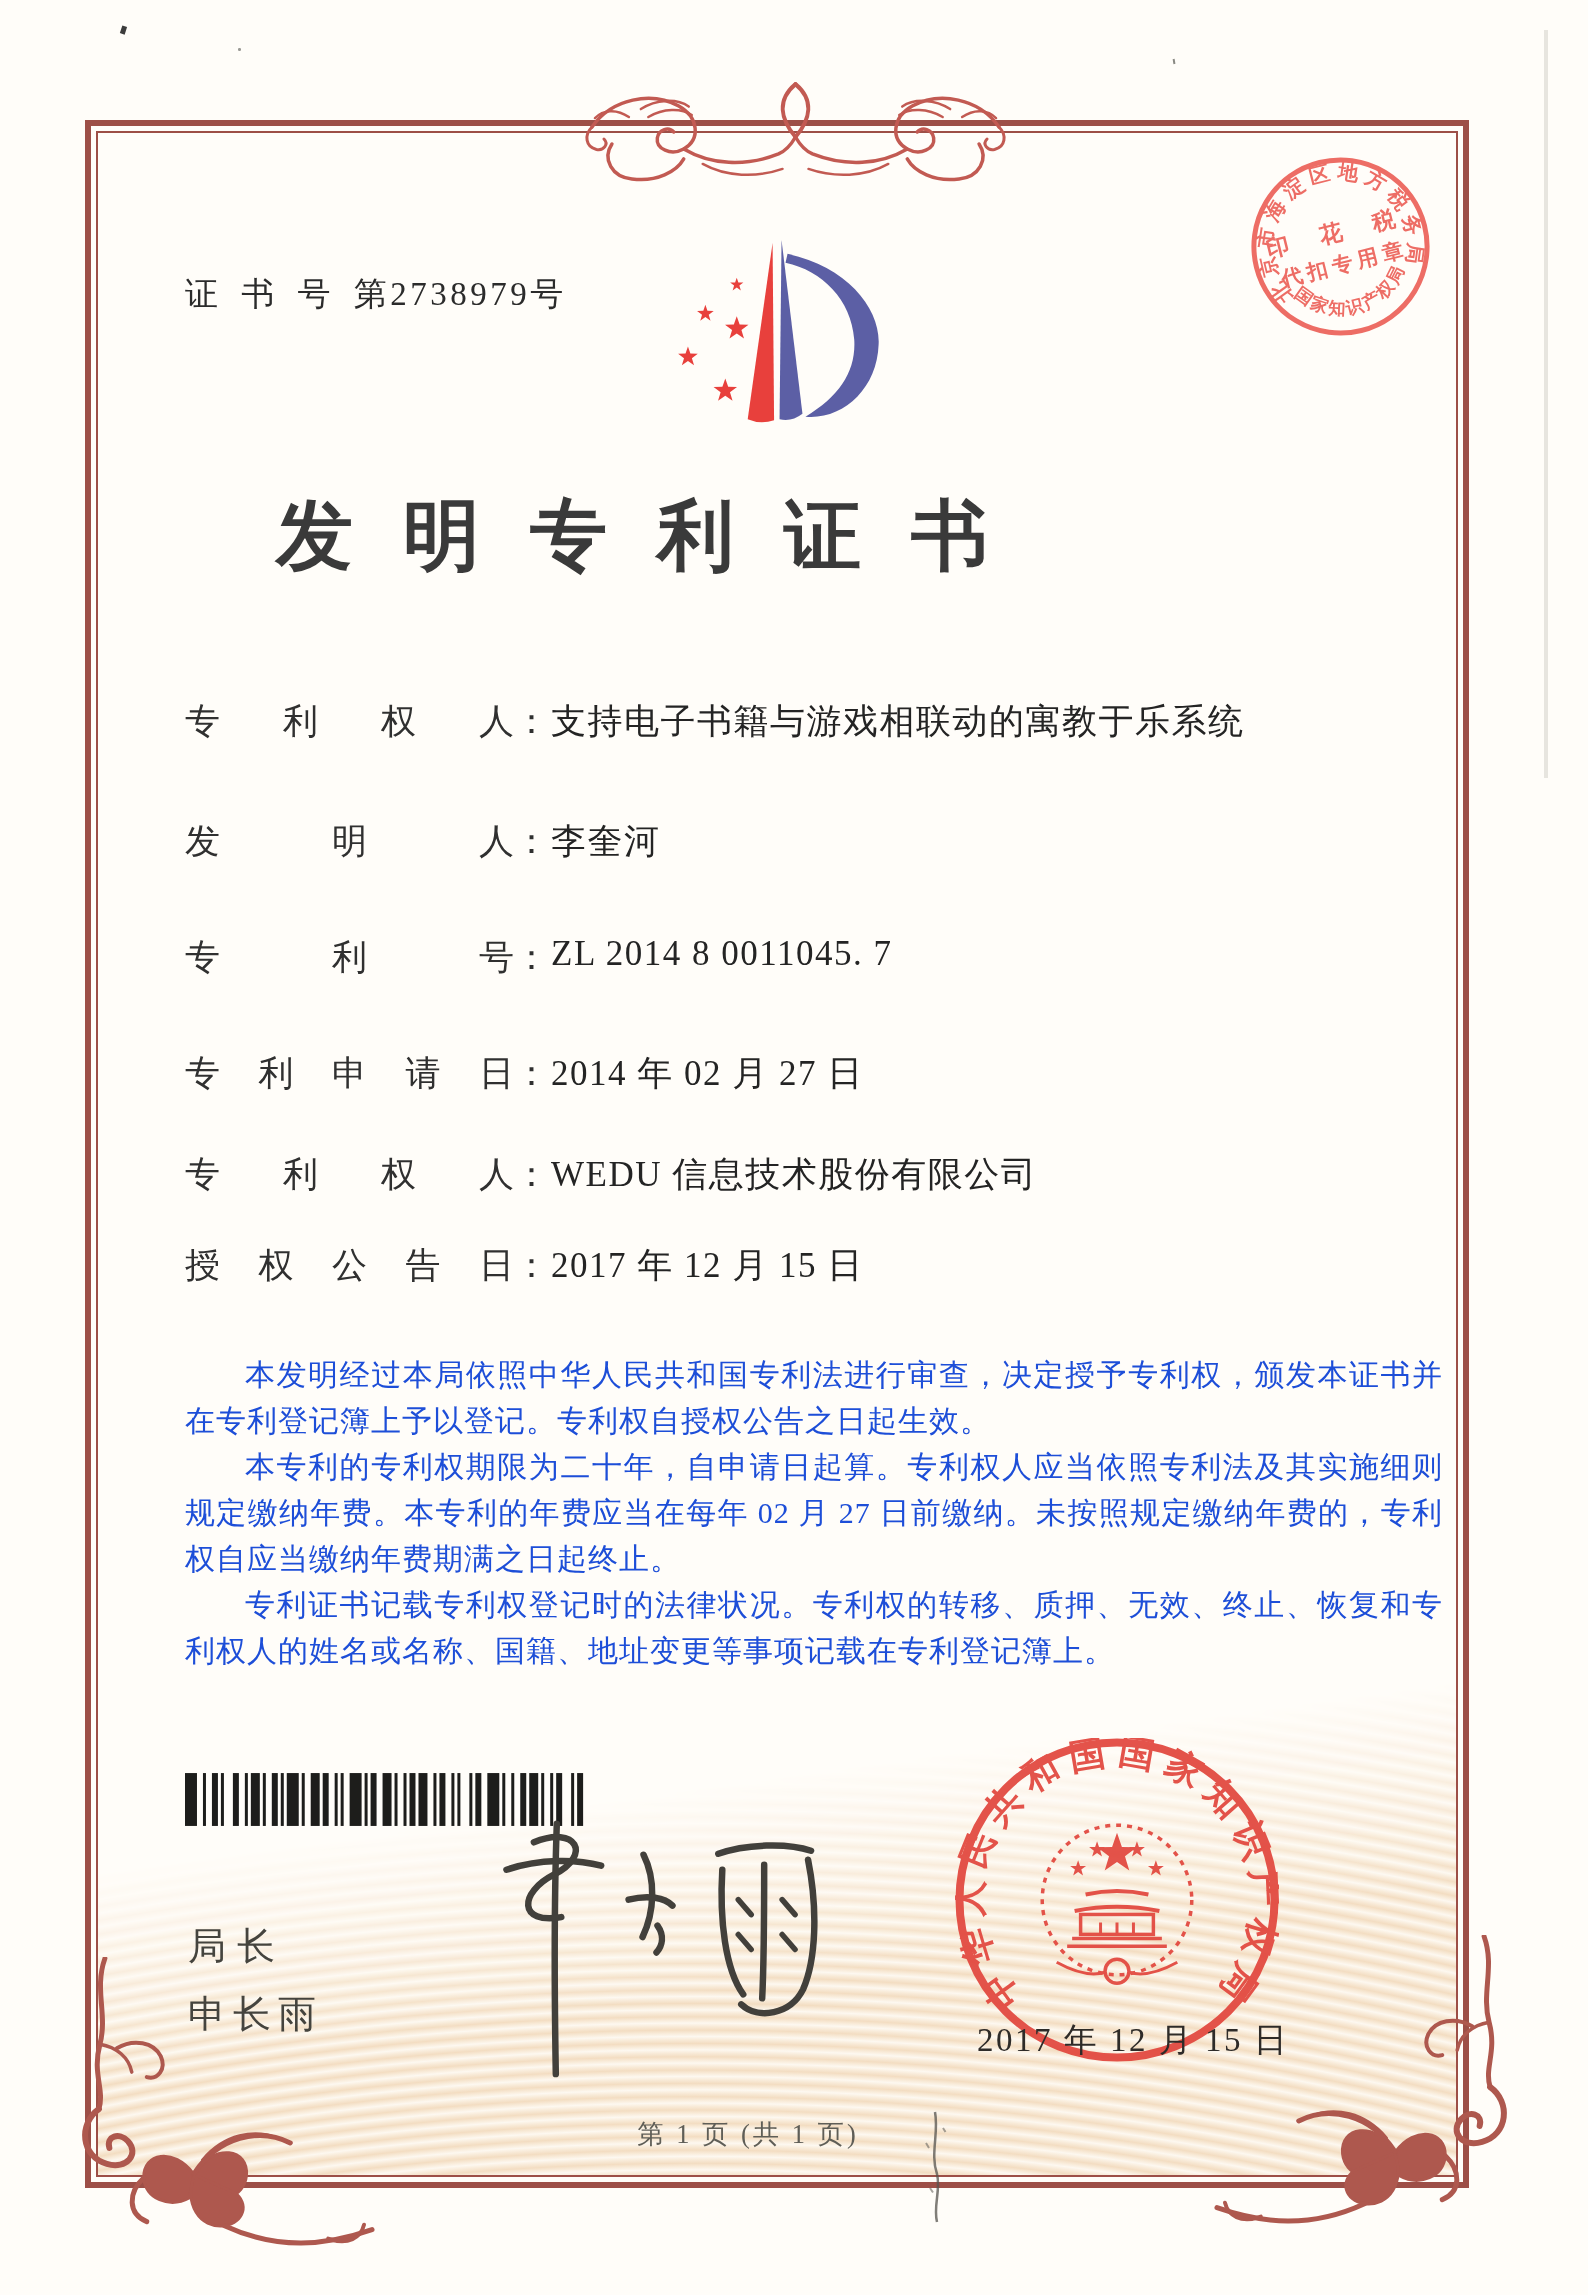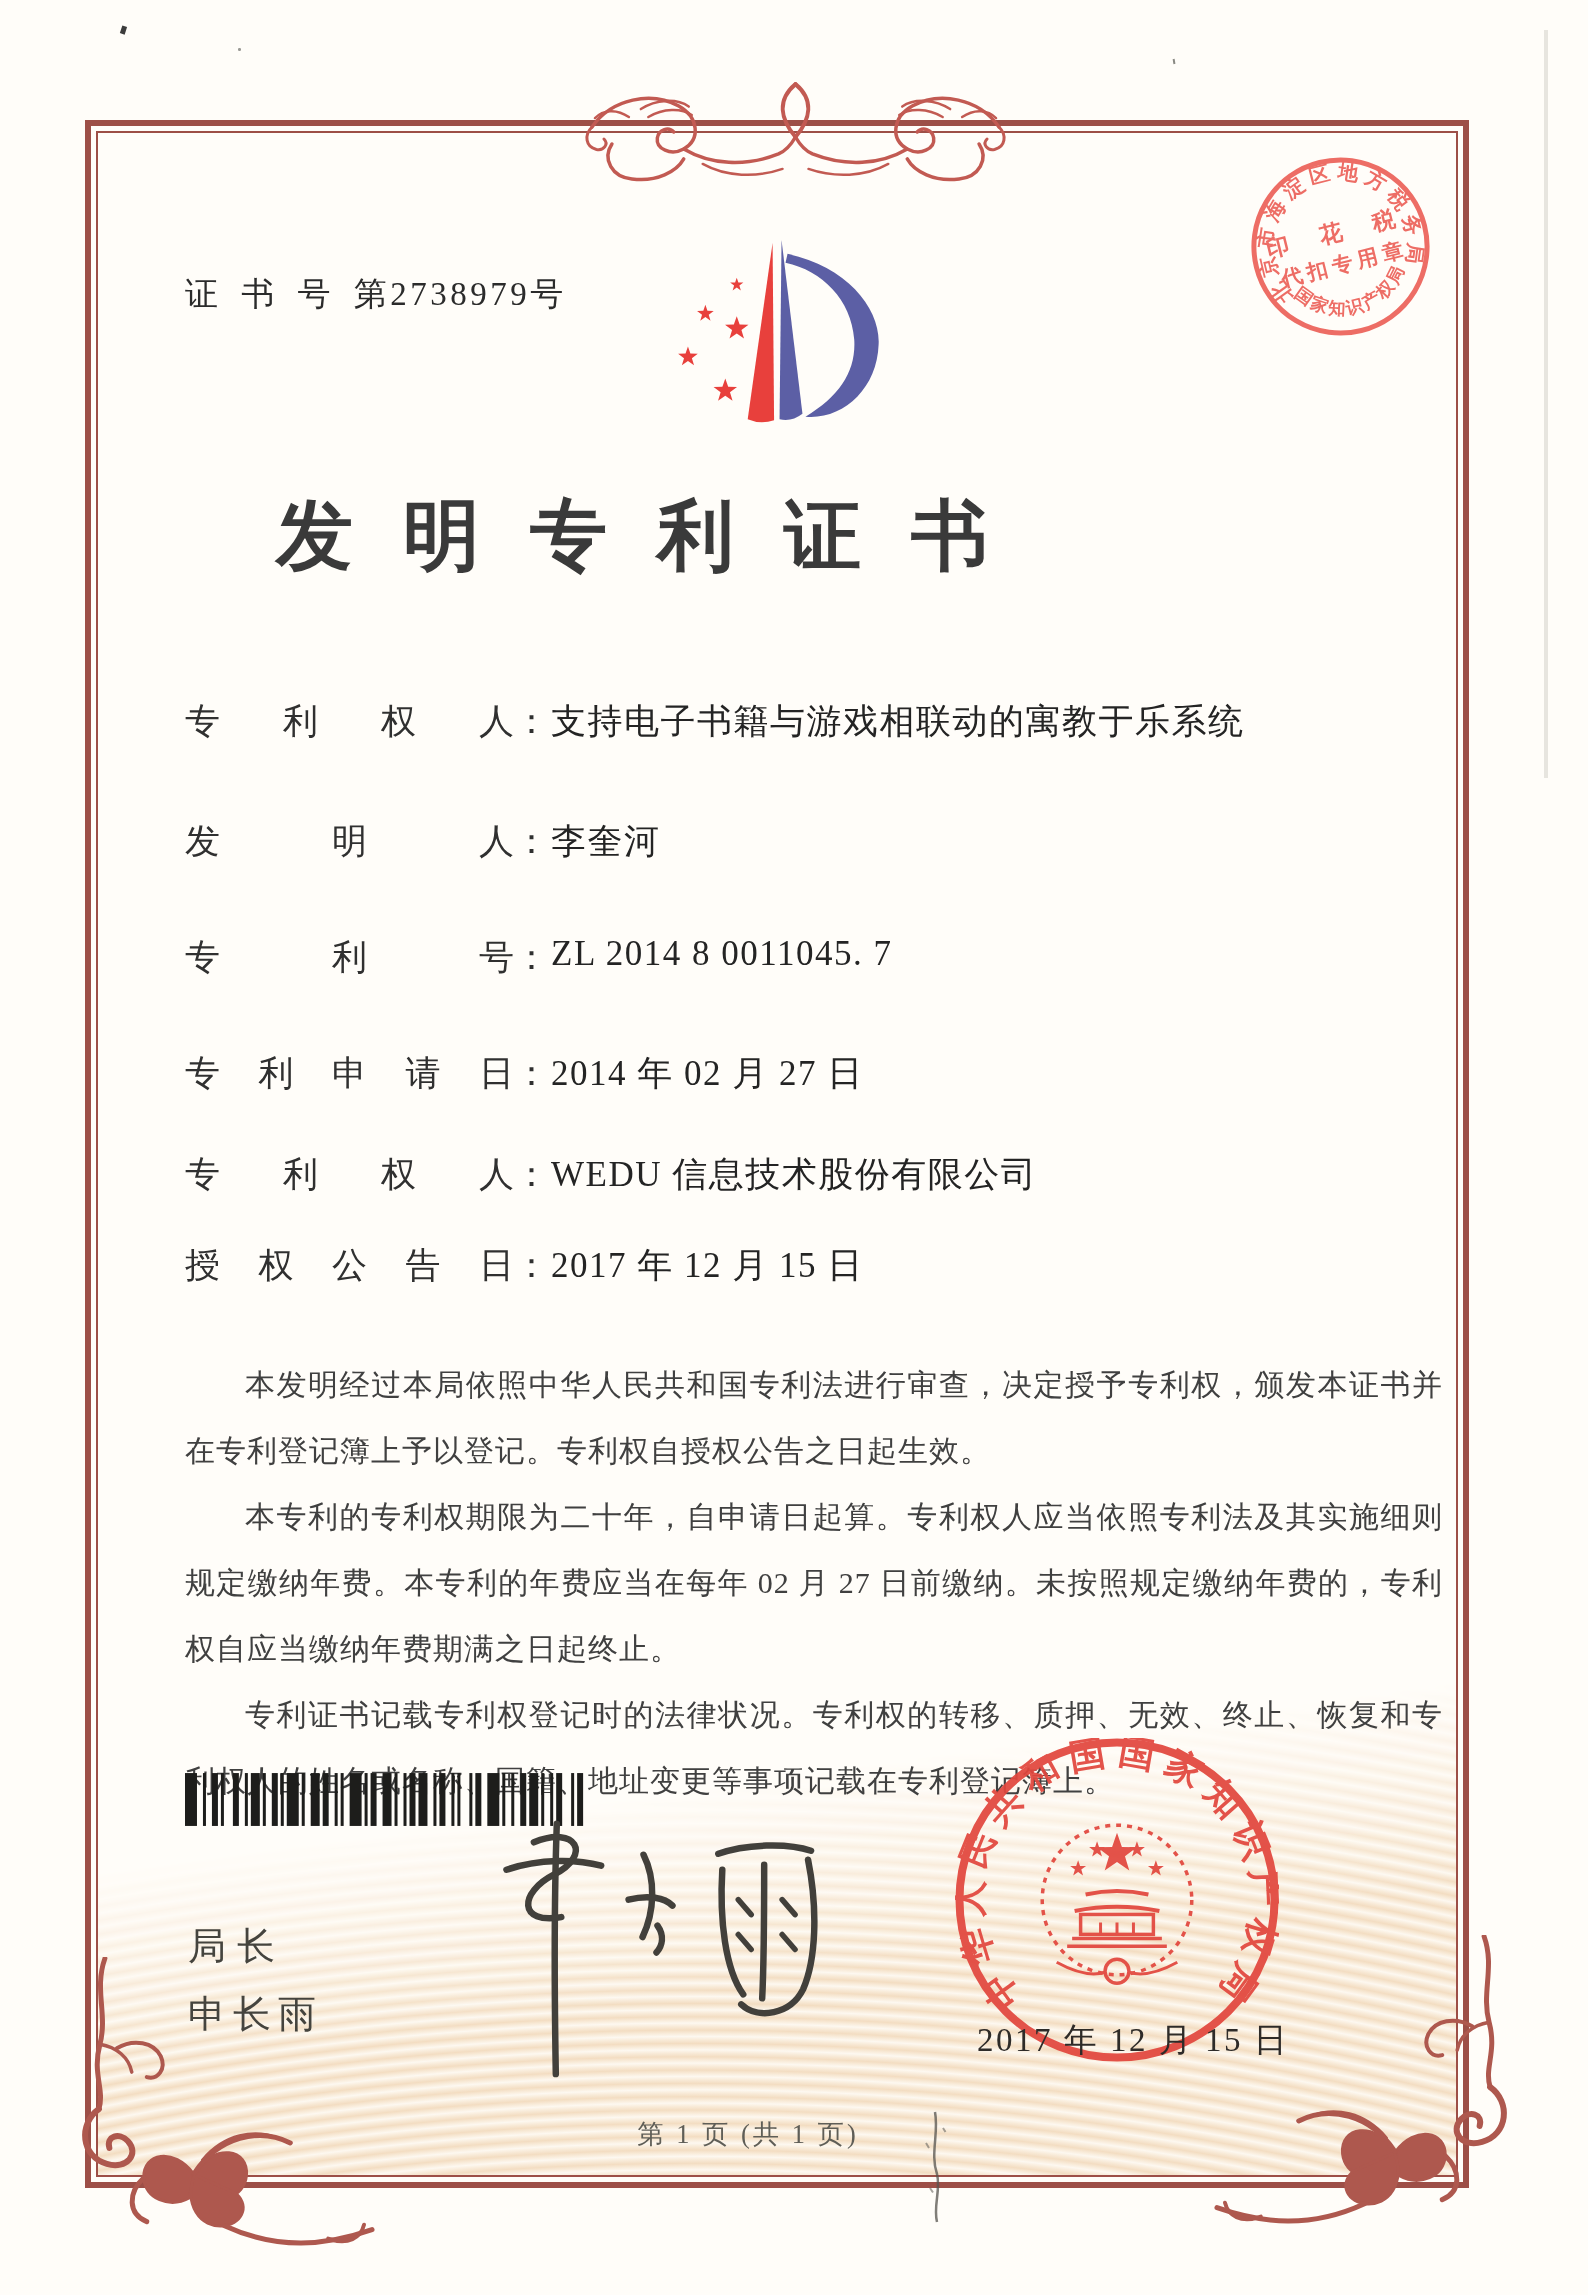--- a/index.html
+++ b/index.html
@@ -24,22 +24,22 @@
   .logo{left:673px;top:225px;width:239px;height:229px;}
   .tax-stamp{left:1235px;top:141px;width:211px;height:211px;opacity:.92;}
   .doc-title{left:0;top:485px;width:1264px;text-align:center;font-size:77px;font-weight:bold;
     color:#3a3a3a;letter-spacing:50px;padding-left:50px;box-sizing:border-box;}
   
   .field{left:185px;height:46px;font-size:35px;color:#303030;white-space:nowrap;}
   .flabel{display:inline-block;width:329px;text-align:justify;text-align-last:justify;vertical-align:top;}
   .fcolon{display:inline-block;vertical-align:top;}
   .fvalue{display:inline-block;margin-left:2px;letter-spacing:1.5px;color:#242424;vertical-align:top;}
   
-  .body-text{left:185px;top:1352px;width:1258px;font-size:30px;line-height:66px;
-    color:#404040;text-align:justify;letter-spacing:1px;}
+  .body-text{left:185px;top:1352px;width:1258px;font-size:30px;line-height:46px;
+    color:#1d4ed8;text-align:justify;letter-spacing:1px;}
   .body-text p{margin:0;text-indent:2em;}
   
   .barcode{left:185px;top:1773px;width:423px;height:53px;overflow:hidden;}
   .director-label{left:188px;top:1921px;font-size:38px;color:#45443e;letter-spacing:11px;
     font-family:"Liberation Sans","DejaVu Sans",sans-serif;}
   .director-name{left:188px;top:1989px;font-size:38px;color:#45443e;letter-spacing:7px;
     font-family:Liberation Sans, sans-serif;}
   .signature{left:459px;top:1780px;width:399px;height:329px;}
   .seal{left:955px;top:1738px;width:324px;height:324px;opacity:.93;}
   .seal-date{left:977px;top:2018px;font-size:33px;color:#2e2b28;letter-spacing:2.5px;white-space:nowrap;}

